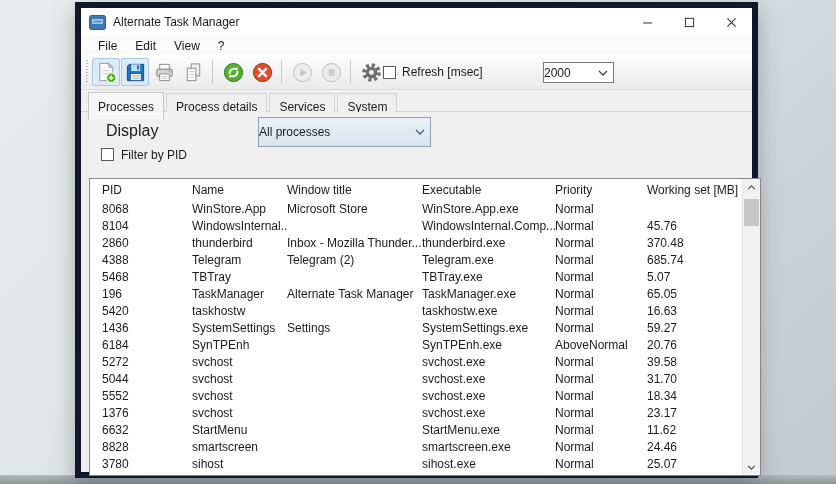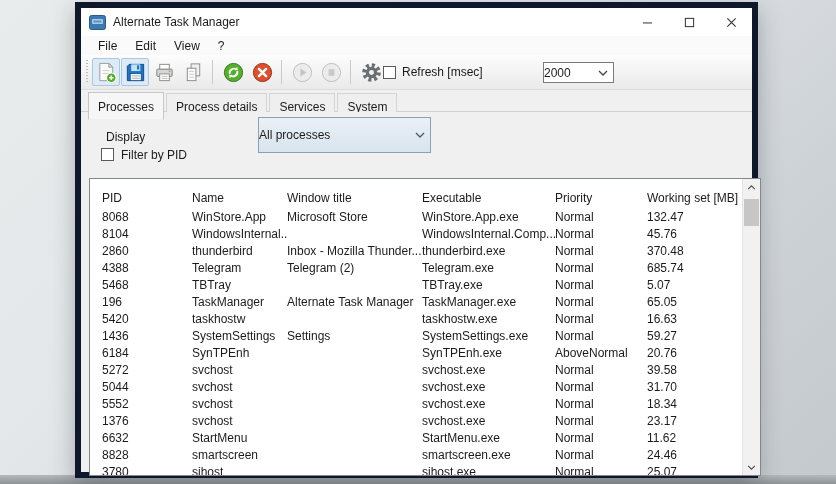--- a/index.html
+++ b/index.html
@@ -46,32 +46,32 @@
   .combo-interval{position:absolute;left:462px;top:7px;width:71px;height:21px;}
   
   .tabstrip{position:absolute;left:0;top:84px;width:100%;height:20px;display:flex;
     padding-left:7px;box-sizing:border-box;border-bottom:1px solid #d0d0d0;}
   .tab{font-size:12px;padding:6px 9px 3px;border:1px solid #d4d4d4;border-bottom:none;
     background:#efefef;margin-right:2px;position:relative;top:1px;height:15px;line-height:15px;}
   .tab.active{background:#f6f6f6;top:0;height:17px;line-height:17px;border-color:#c6c6c6;
     border-bottom:1px solid #f0f0f0;z-index:2;}
   
   .page{position:absolute;left:0;top:104px;width:100%;bottom:0;background:#f0f0f0;}
-  .display-label{position:absolute;left:25px;top:10px;font-size:12px;margin-top:8px;}
-  .combo-display{position:absolute;left:177px;top:5px;width:173px;height:36px;
+  .display-label{position:absolute;left:25px;top:10px;font-size:16px;}
+  .combo-display{position:absolute;left:177px;top:5px;width:173px;height:30px;
     background:linear-gradient(#eaf0f6,#d8e4ee);border:1px solid #8ba0b2;}
   .filter-row{position:absolute;left:20px;top:36px;display:flex;}
   .filter-row .cb-label{font-size:12px;margin-left:7px;}
   
   .tbl{position:absolute;left:8px;top:66px;width:672px;height:298px;background:#fff;
     border:1px solid #82878c;box-sizing:border-box;overflow:hidden;}
   .tbl-inner{position:absolute;left:0;top:0;right:17px;bottom:0;overflow:hidden;}
   .tbl-head,.tbl-row{display:grid;grid-template-columns:90px 95px 135px 133px 92px 1fr;
     padding-left:12px;white-space:nowrap;}
-  .tbl-head{height:22px;line-height:22px;font-size:12px;margin-top:8px;}
+  .tbl-head{height:22px;line-height:22px;font-size:12px;}
   .tbl-head span,.tbl-row span{overflow:hidden;text-overflow:clip;padding-right:4px;}
   .tbl-row{height:17px;line-height:17px;font-size:12px;}
   
   .sbar{position:absolute;right:0;top:0;width:17px;bottom:0;background:#f1f1f1;
     border-left:1px solid #e3e3e3;}
   .sbar .sb-btn{position:absolute;left:0;width:17px;height:16px;background:#f1f1f1;border:none;
     display:flex;align-items:center;justify-content:center;padding:0;}
   .sbar .up{top:0;} .sbar .down{bottom:0;}
   .sb-btn svg{width:9px;height:5px;}
   .sb-thumb{position:absolute;left:1px;width:15px;top:20px;height:27px;background:#c6c6c6;}
@@ -256,21 +256,20 @@
             <span>Priority</span>
             <span>Working set [MB]</span>
           </div>
         <div id="tbl-rows">
             <div class="tbl-row">
               <span>8068</span>
               <span>WinStore.App</span>
               <span>Microsoft Store</span>
               <span>WinStore.App.exe</span>
               <span>Normal</span>
-              <span>132.47</span>
             </div>
             <div class="tbl-row">
               <span>8104</span>
               <span>WindowsInternal...</span>
               <span></span>
               <span>WindowsInternal.Comp...</span>
               <span>Normal</span>
               <span>45.76</span>
             </div>
             <div class="tbl-row">

